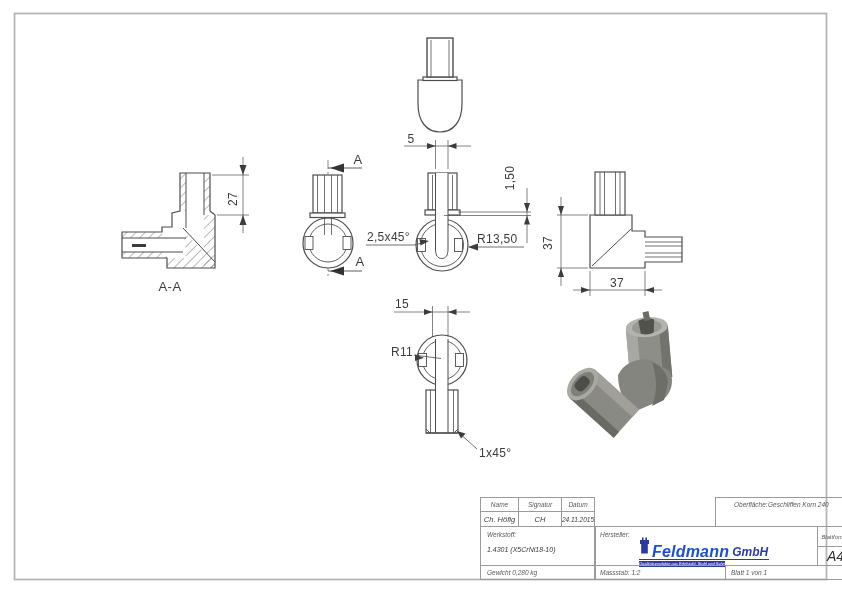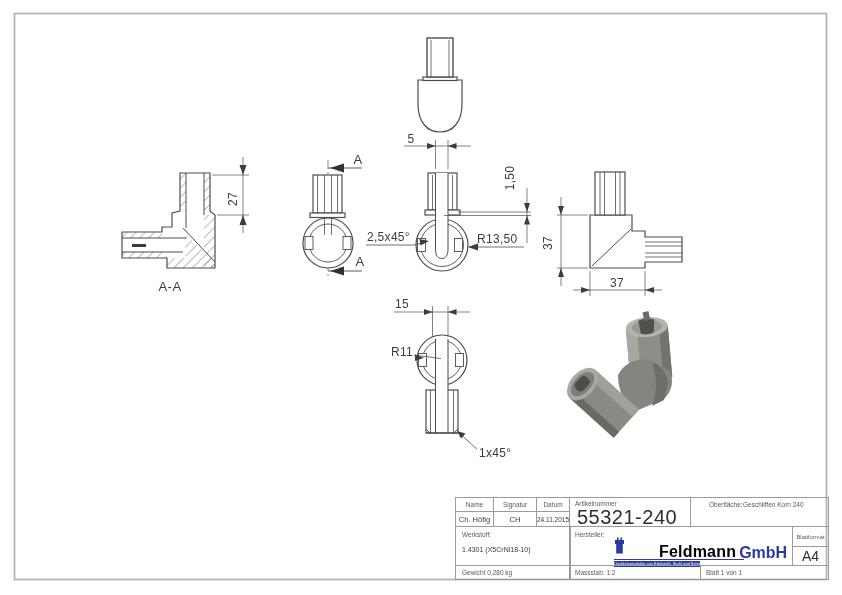--- a/index.html
+++ b/index.html
@@ -3,33 +3,33 @@
 <meta charset="utf-8">
 <style>
   html,body{margin:0;padding:0;background:#ffffff;}
   #sheet{position:relative;width:842px;height:595px;background:#fff;overflow:hidden;
          font-family:"Liberation Sans",sans-serif;}
   svg text{font-family:"Liberation Sans",sans-serif;}
   .dt{font-size:12px;fill:#3c3c3c;letter-spacing:.3px;}
   .sec{font-size:13px;fill:#3c3c3c;letter-spacing:.5px;}
 
   
-  #tblock{position:absolute;left:455px;top:497px;width:343px;height:83px;}
+  #tblock{position:absolute;left:480px;top:497px;width:343px;height:83px;font-style:italic;}
   .cell{position:absolute;border:1px solid #9b9b9b;box-sizing:border-box;
         color:#4a4a4a;background:transparent;}
   .lab{font-size:6.5px;color:#5a5a5a;}
   .val{font-size:7.5px;color:#3a3a3a;}
   .cen{display:flex;align-items:center;justify-content:center;text-align:center;}
   #artnum{position:absolute;left:7px;top:8px;font-size:20px;color:#2e2e2e;
           letter-spacing:.5px;white-space:nowrap;}
   
   #logo{position:absolute;left:44px;top:8px;width:130px;height:28px;}
   #logo .row{display:flex;align-items:flex-end;border-bottom:1.6px solid #2a3aa0;padding-bottom:0;}
-  #logo .brand{font-size:16px;font-weight:bold;color:#000000;line-height:15px;letter-spacing:.2px;margin-left:32px;}
-  #logo .suffix{font-size:16px;font-weight:bold;color:#2a3aa0;margin-left:3px;line-height:13px;}
+  #logo .brand{font-size:16px;font-weight:bold;color:#1d4ed8;line-height:15px;letter-spacing:.2px;}
+  #logo .suffix{font-size:12px;font-weight:bold;color:#2a3aa0;margin-left:3px;line-height:13px;}
   #logo .bar{margin-top:1px;width:86px;height:6px;background:#2a3aa0;color:#fff;
              font-size:4px;line-height:6px;text-align:center;overflow:hidden;white-space:nowrap;}
   #tower{margin-right:2px;}
 </style>
 </head>
 <body>
 
 <div id="sheet">
 
 <svg width="842" height="595" viewBox="0 0 842 595">
@@ -244,24 +244,20 @@
 <div id="tblock">
 
   <div class="cell lab cen" style="left:0;top:0;width:39px;height:15px;">Name</div>
   <div class="cell lab cen" style="left:38px;top:0;width:44px;height:15px;">Signatur</div>
   <div class="cell lab cen" style="left:81px;top:0;width:34px;height:15px;">Datum</div>
 
   <div class="cell val cen" style="left:0;top:14px;width:39px;height:16px;">Ch. Höfig</div>
   <div class="cell val cen" style="left:38px;top:14px;width:44px;height:16px;">CH</div>
   <div class="cell val cen" style="left:81px;top:14px;width:34px;height:16px;font-size:6.5px;">24.11.2015</div>
 
-  <div class="cell" style="left:114px;top:0;width:122px;height:30px;">
-    <div class="lab" style="position:absolute;left:5px;top:2px;">Artikelnummer</div>
-    <div id="artnum">55321-240</div>
-  </div>
 
   <div class="cell" style="left:235px;top:0;width:139px;height:30px;">
     <span class="lab" style="position:absolute;left:18px;top:3px;">Oberfläche:</span>
     <span class="lab" style="position:absolute;left:52px;top:3px;">Geschliffen Korn 240</span>
   </div>
 
   <div class="cell" style="left:0;top:29px;width:116px;height:40px;">
     <div class="lab" style="position:absolute;left:6px;top:4px;">Werkstoff:</div>
     <div class="val" style="position:absolute;left:6px;top:19px;font-size:7px;">1.4301 (X5CrNi18-10)</div>
   </div>

